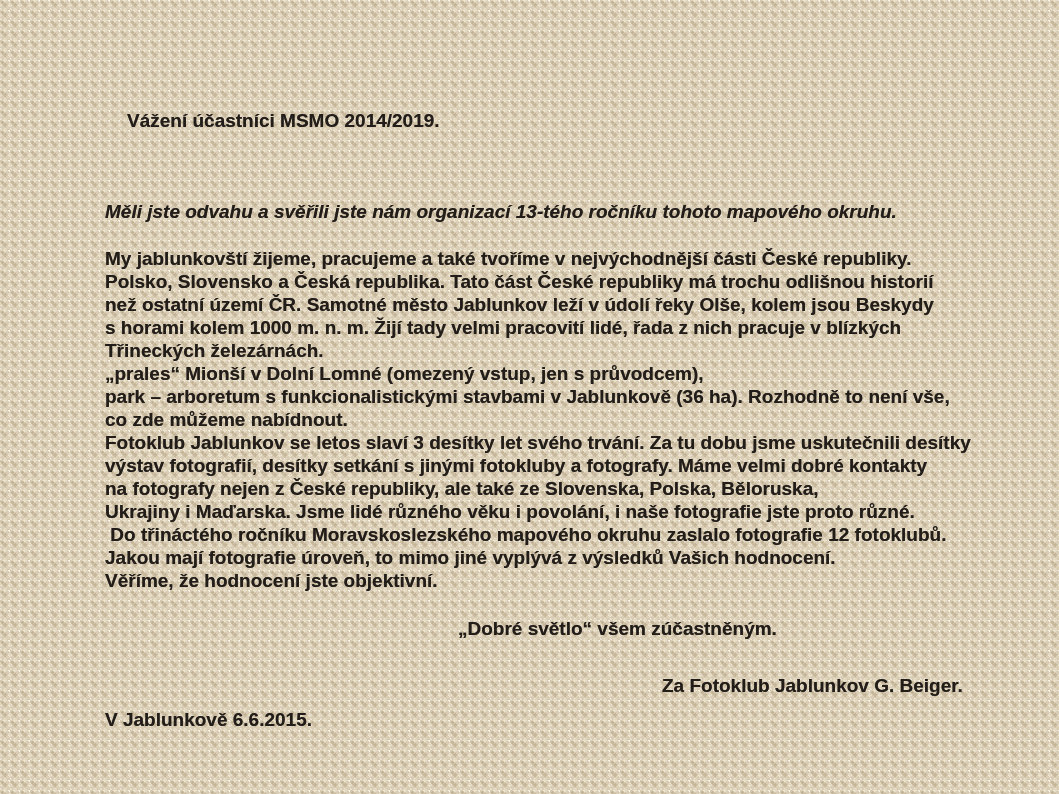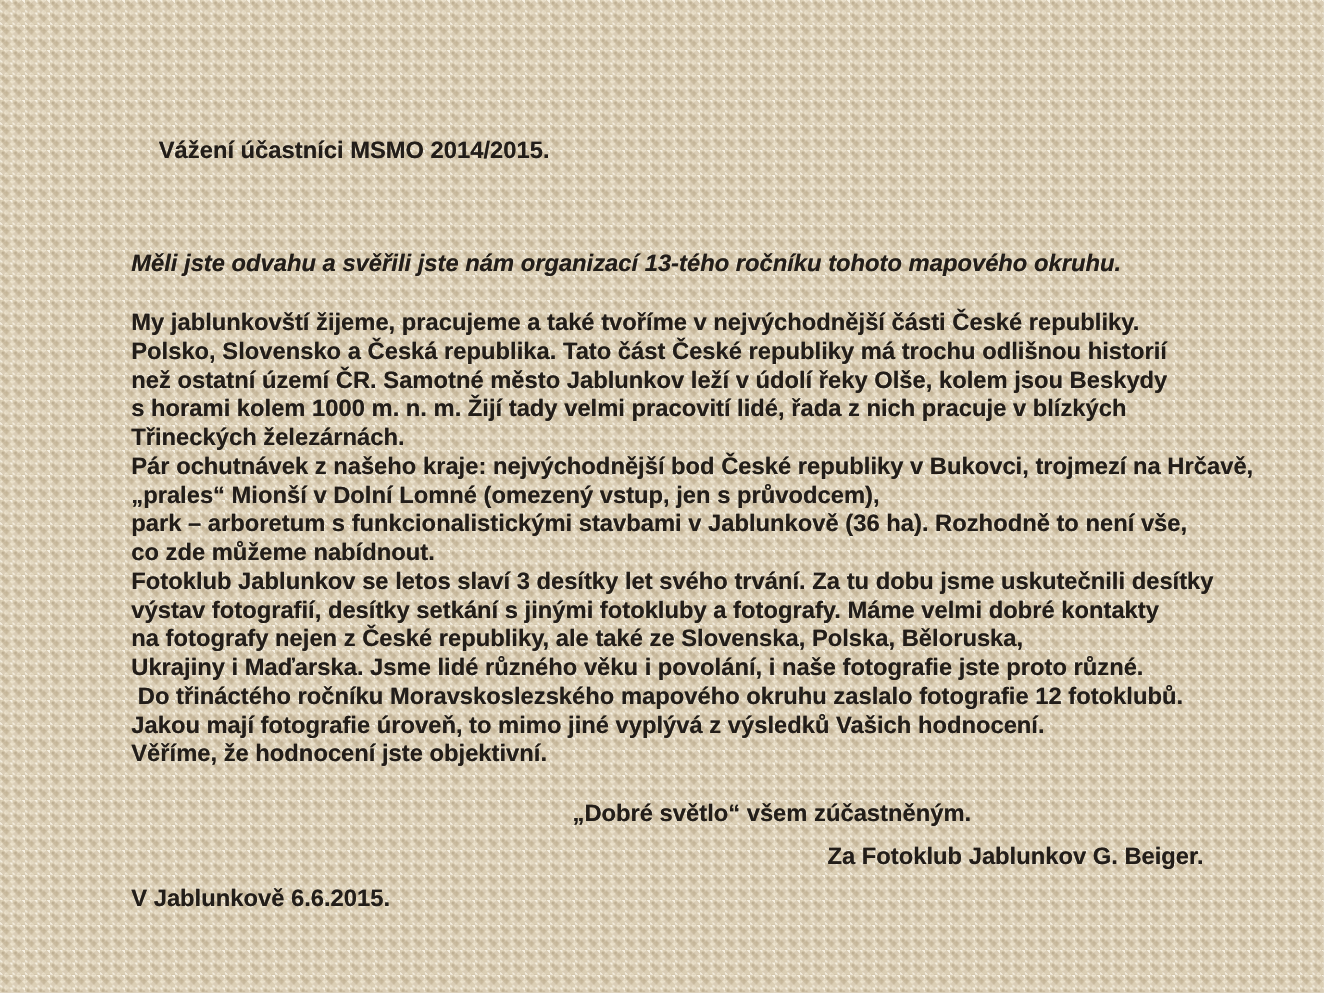--- a/index.html
+++ b/index.html
@@ -44,31 +44,30 @@
   .closing-line { padding-left: 353px; height: 23px; margin-top: 25px; }
   .footer { position: absolute; top: 675px; left: 0; width: 1059px; height: 23px; }
   .footer-left  { position: absolute; left: 105px; top: 0; margin-top: 34px; }
   .footer-right { position: absolute; left: 662px; top: 0; }
 </style>
 </head>
 <body>
 
 <div class="canvas">
 
-  <div class="txt heading">Vážení účastníci MSMO 2014/2015.</div>
+  <div class="txt heading">Vážení účastníci MSMO 2014/2019.</div>
 
   <div class="txt intro">Měli jste odvahu a svěřili jste nám organizací 13-tého ročníku tohoto mapového okruhu.</div>
 
   <div class="body-block">
     <div class="txt line">My jablunkovští žijeme, pracujeme a také tvoříme v nejvýchodnější části České republiky.</div>
     <div class="txt line">Polsko, Slovensko a Česká republika. Tato část České republiky má trochu odlišnou historií</div>
     <div class="txt line">než ostatní území ČR. Samotné město Jablunkov leží v údolí řeky Olše, kolem jsou Beskydy</div>
     <div class="txt line">s horami kolem 1000 m. n. m. Žijí tady velmi pracovití lidé, řada z nich pracuje v blízkých</div>
     <div class="txt line">Třineckých železárnách.</div>
-    <div class="txt line">Pár ochutnávek z našeho kraje: nejvýchodnější bod České republiky v Bukovci, trojmezí na Hrčavě,</div>
     <div class="txt line">„prales“ Mionší v Dolní Lomné (omezený vstup, jen s průvodcem),</div>
     <div class="txt line">park – arboretum s funkcionalistickými stavbami v Jablunkově (36 ha). Rozhodně to není vše,</div>
     <div class="txt line">co zde můžeme nabídnout.</div>
     <div class="txt line">Fotoklub Jablunkov se letos slaví 3 desítky let svého trvání. Za tu dobu jsme uskutečnili desítky</div>
     <div class="txt line">výstav fotografií, desítky setkání s jinými fotokluby a fotografy. Máme velmi dobré kontakty</div>
     <div class="txt line">na fotografy nejen z České republiky, ale také ze Slovenska, Polska, Běloruska,</div>
     <div class="txt line">Ukrajiny i Maďarska. Jsme lidé různého věku i povolání, i naše fotografie jste proto různé.</div>
     <div class="txt line"> Do třináctého ročníku Moravskoslezského mapového okruhu zaslalo fotografie 12 fotoklubů.</div>
     <div class="txt line">Jakou mají fotografie úroveň, to mimo jiné vyplývá z výsledků Vašich hodnocení.</div>
     <div class="txt line">Věříme, že hodnocení jste objektivní.</div>

